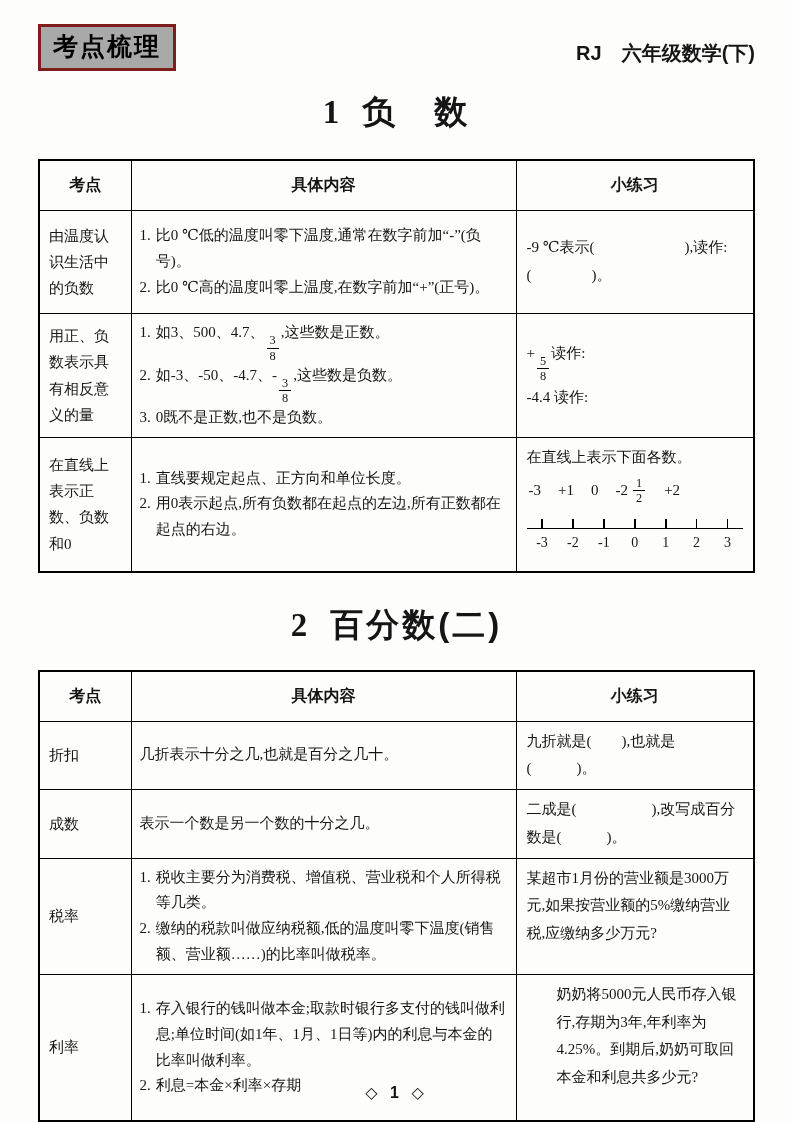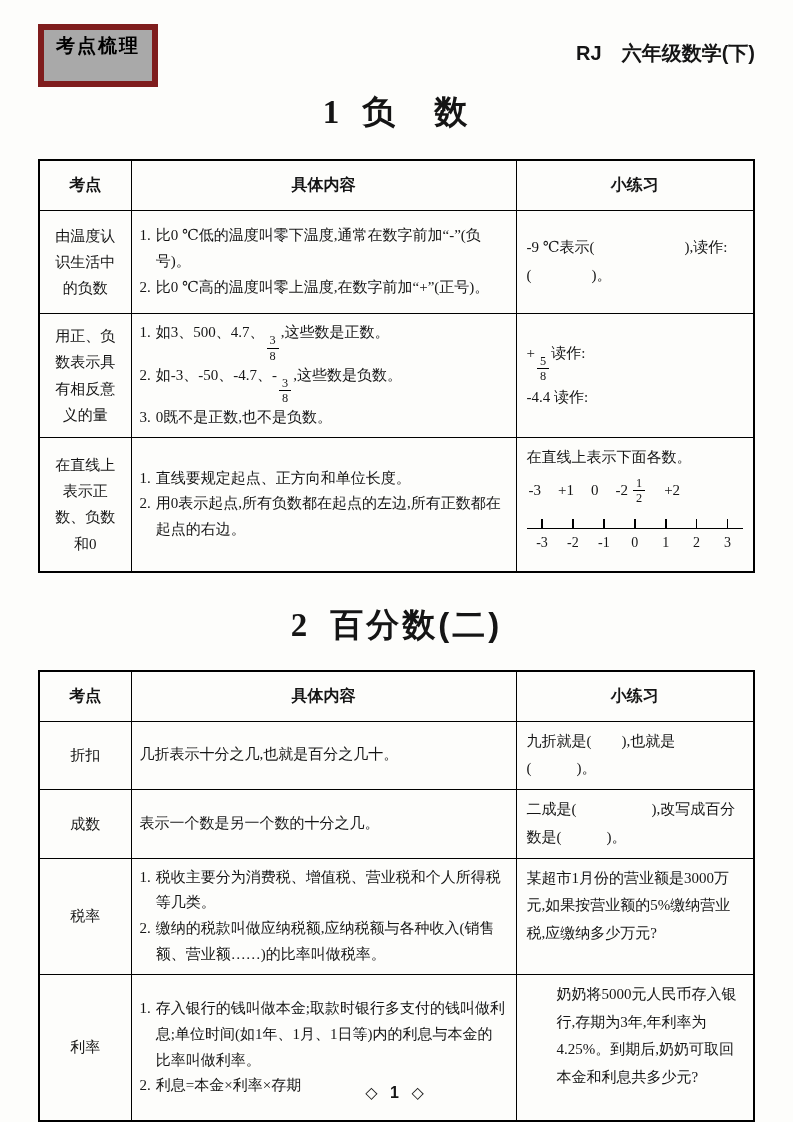--- a/index.html
+++ b/index.html
@@ -6,22 +6,22 @@
   body {
     width:793px; height:1122px; background:#fdfdfb; color:#151515;
     font-family:"Liberation Serif","DejaVu Serif",serif;
     overflow:hidden;
   }
   .page { position:relative; width:793px; height:1122px; box-sizing:border-box; padding:24px 38px 0 38px; }
 
   
   .hdr { display:flex; justify-content:space-between; align-items:flex-start; height:52px; }
   .badge {
-    display:inline-block; background:#a9a9a9; border:6px solid #7f1d1d;
-    padding:3px 12px 22px 12px; font-size:19px; font-weight:bold; letter-spacing:2px;
+    display:inline-block; background:#a9a9a9; border:3px solid #7f1d1d;
+    padding:3px 12px 5px 12px; font-size:25px; font-weight:bold; letter-spacing:2px;
     font-family:"Liberation Sans","DejaVu Sans",sans-serif; color:#000;
   }
   .edition { font-size:20px; font-weight:bold; padding-top:16px;
     font-family:"Liberation Sans","DejaVu Sans",sans-serif; }
 
   
   .section-title {
     text-align:center; font-weight:bold; font-size:33px; margin:14px 0 24px 0;
     font-family:"Liberation Sans","DejaVu Sans",sans-serif; letter-spacing:3px;
   }
@@ -29,21 +29,21 @@
   .section-title.second { margin-top:30px; margin-bottom:22px; }
 
   
   table.kp { border-collapse:collapse; width:715px; table-layout:fixed; background:#fdfdfb; }
   table.kp, table.kp th, table.kp td { border:1.7px solid #000; }
   table.kp { border-width:2.2px; }
   table.kp th {
     font-family:"Liberation Sans","DejaVu Sans",sans-serif;
     font-weight:bold; font-size:16px; height:33px; text-align:center; padding:8px;
   }
-  td.topic { text-align:center; font-size:15px; padding:4px 9px; line-height:1.75; vertical-align:middle; }
+  td.topic { text-align:left; font-size:15px; padding:4px 9px; line-height:1.75; vertical-align:middle; }
   td.content { font-size:15px; padding:6px 10px 6px 8px; line-height:1.72; vertical-align:middle; }
   td.practice { font-size:15px; padding:6px 10px; line-height:1.85; vertical-align:middle; }
 
   .li { display:flex; align-items:flex-start; gap:5px; }
   .li .marker { white-space:nowrap; }
   .li .txt { flex:1; }
 
   
   .frac { display:inline-flex; flex-direction:column; align-items:center;
     vertical-align:-0.6em; line-height:1.15; font-size:0.82em; margin:0 2px; }
@@ -229,21 +229,21 @@
       </tr>
       <tr style="height:115px;">
         <td class="topic">税率</td>
         <td class="content">
           <div class="li">
             <span class="marker">1.</span>
             <span class="txt">税收主要分为消费税、增值税、营业税和个人所得税等几类。</span>
           </div>
           <div class="li">
             <span class="marker">2.</span>
-            <span class="txt">缴纳的税款叫做应纳税额,应纳税额与各种收入(销售额、营业额……)的比率叫做税率。</span>
+            <span class="txt">缴纳的税款叫做应纳税额,低的温度叫零下温度(销售额、营业额……)的比率叫做税率。</span>
           </div>
         </td>
         <td class="practice" style="vertical-align:top;">某超市1月份的营业额是3000万元,如果按营业额的5%缴纳营业税,应缴纳多少万元?</td>
       </tr>
       <tr style="height:147px;">
         <td class="topic">利率</td>
         <td class="content">
           <div class="li">
             <span class="marker">1.</span>
             <span class="txt">存入银行的钱叫做本金;取款时银行多支付的钱叫做利息;单位时间(如1年、1月、1日等)内的利息与本金的比率叫做利率。</span>

